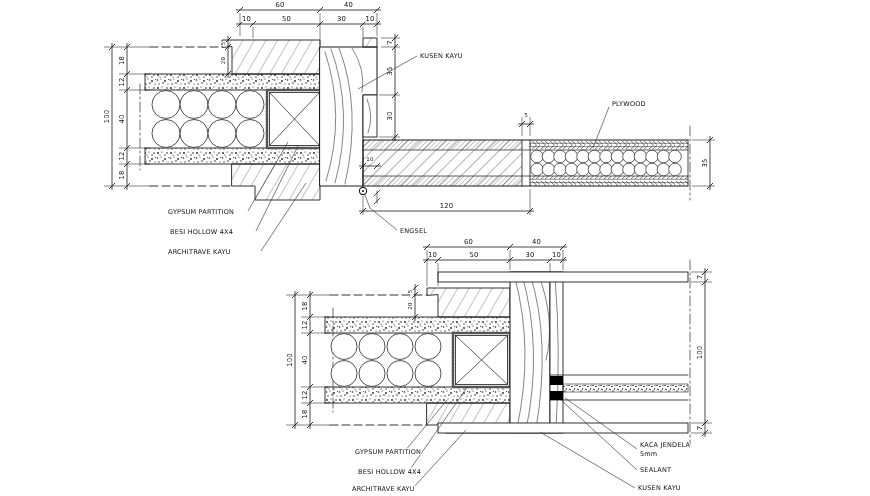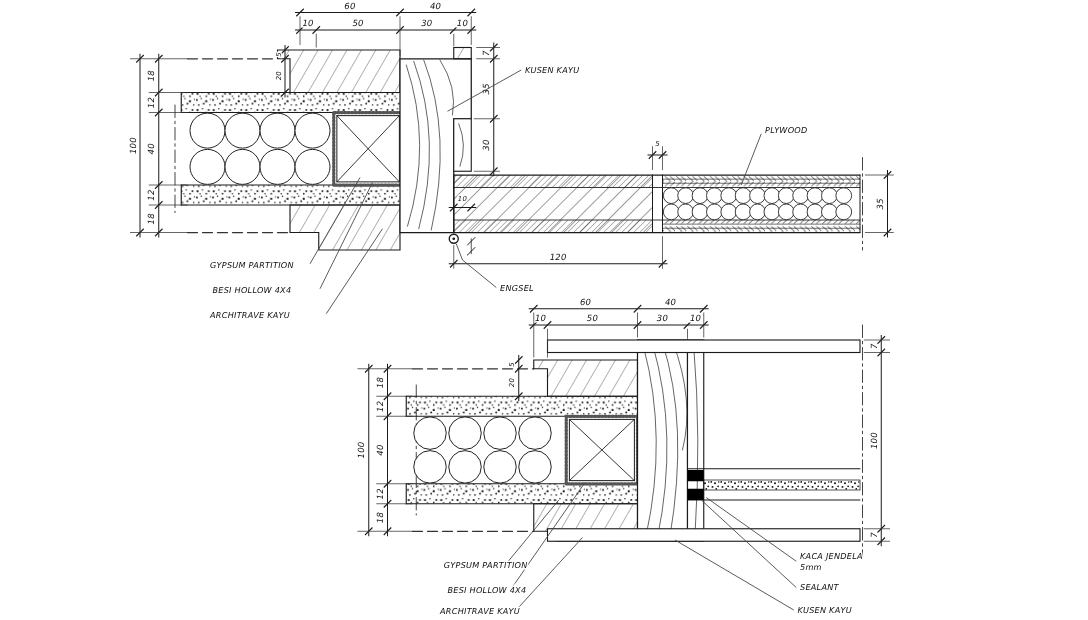--- a/index.html
+++ b/index.html
@@ -1,17 +1,17 @@
 <!DOCTYPE html>
 <html><head>
 <meta charset="utf-8">
 <style>
   html,body{margin:0;padding:0;background:#fff;}
   .canvas{position:relative;width:870px;height:496px;background:#fff;overflow:hidden;
-          font-family:"DejaVu Sans",sans-serif;font-style:italic;}
+          font-family:"DejaVu Sans",sans-serif;}
   svg{position:absolute;left:0;top:0;}
   svg text{fill:#111;paint-order:stroke;stroke:#fff;stroke-width:2.2px;
            font-family:"DejaVu Sans",sans-serif;letter-spacing:.2px;}
 </style>
 </head>
 <body>
 
 <div class="canvas">
 <svg id="cad" width="870" height="496" viewBox="0 0 870 496">
   <defs>

